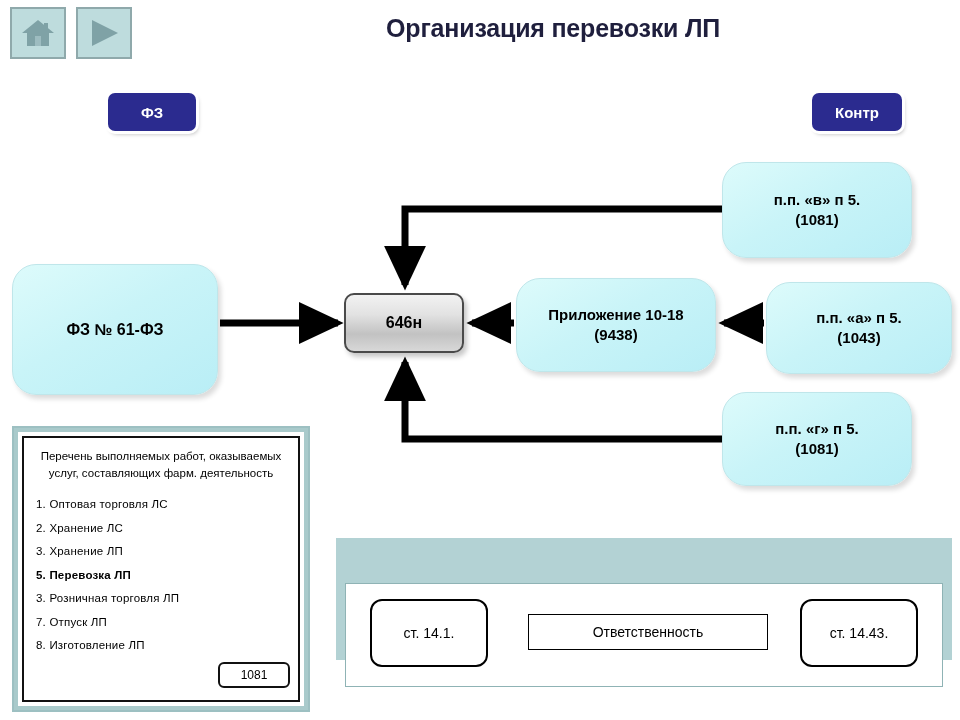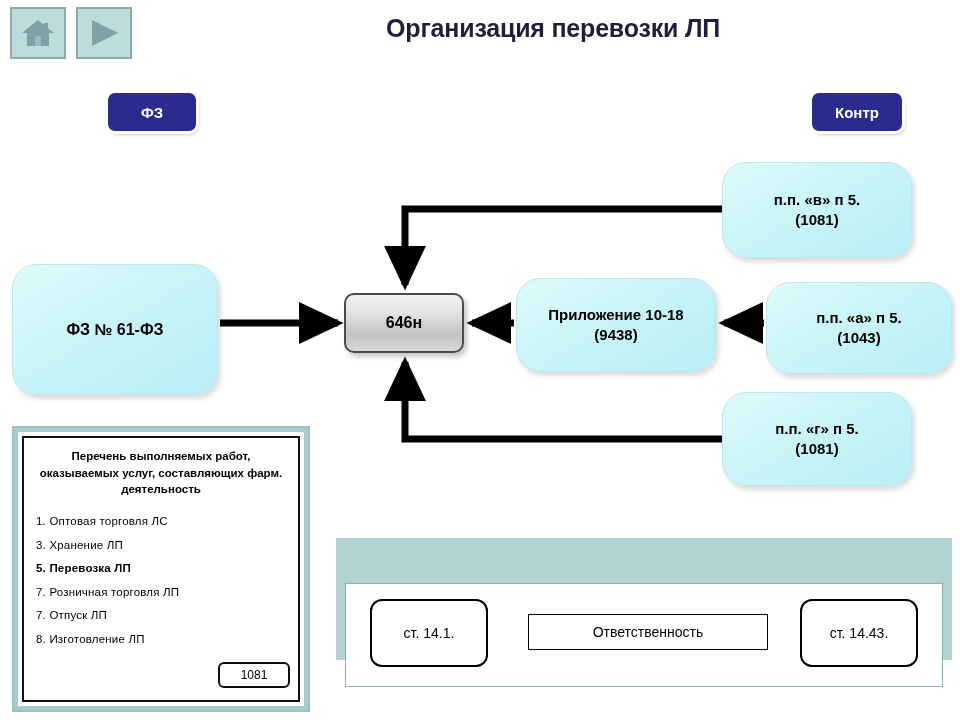--- a/index.html
+++ b/index.html
@@ -133,21 +133,21 @@
   #list-inner {
     width: 100%;
     height: 100%;
     border: 2px solid #111;
     box-sizing: border-box;
     padding: 10px 12px 8px 12px;
     position: relative;
   }
   #list-title {
     font-size: 11.5px;
-    font-weight: bold;
+    font-weight: normal;
     text-align: center;
     line-height: 1.45;
     color: #000;
     margin-bottom: 18px;
   }
   .list-item {
     font-size: 11.5px;
     color: #000;
     line-height: 1.0;
     margin-bottom: 12px;
@@ -300,23 +300,24 @@
       <span>п.п. «г» п 5.</span><br>
       <span>(1081)</span>
     </span>
   </div>
 
   <div id="list-panel">
     <div id="list-inner">
       <div id="list-title">Перечень выполняемых работ, оказываемых услуг, составляющих фарм. деятельность</div>
       <div id="list-items">
           <div class="list-item">1. Оптовая  торговля  ЛС</div>
+          <div class="list-item">2. Хранение  ЛС</div>
           <div class="list-item">3. Хранение  ЛП</div>
           <div class="list-item bold">5. Перевозка ЛП</div>
-          <div class="list-item">7. Розничная торговля  ЛП</div>
+          <div class="list-item">3. Розничная торговля  ЛП</div>
           <div class="list-item">7. Отпуск ЛП</div>
           <div class="list-item">8. Изготовление  ЛП</div>
         </div>
       <div id="list-badge">1081</div>
     </div>
   </div>
 
   <div id="resp-panel">
     <div id="resp-inner">
       <div class="resp-art" id="resp-art-left">ст. 14.1.</div>

